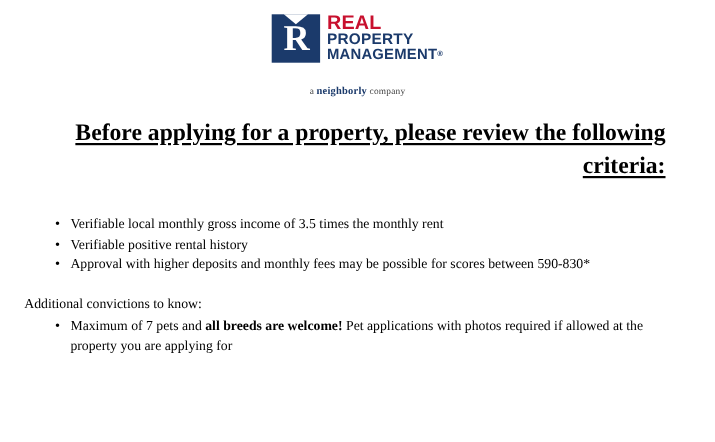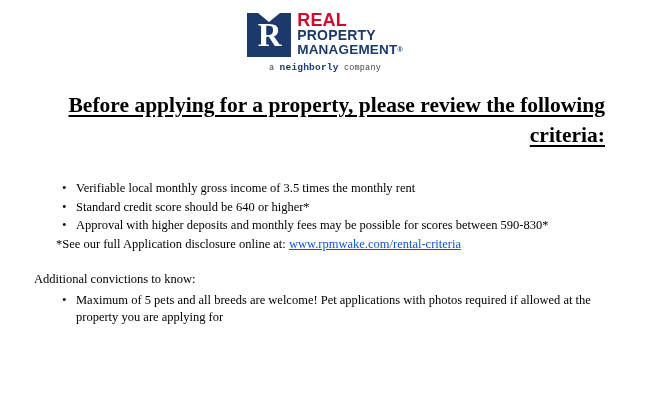--- a/index.html
+++ b/index.html
@@ -97,24 +97,24 @@
   }
   .logo-sub {
     font-family: "Liberation Sans", sans-serif;
     font-weight: bold;
     color: #1b3a6b;
     font-size: 13px;
     letter-spacing: 0.8px;
     margin-top: 3px;
   }
   .logo-tag {
-    font-family: Liberation Mono, monospace;
+    font-family: Liberation Serif, serif;
     font-size: 8.5px;
     color: #444444;
-    margin-top: 5px;
+    margin-top: 20px;
     letter-spacing: 0.2px;
   }
   .logo-tag b {
     color: #1b3a6b;
     font-size: 9.5px;
   }
 
   
   .doc-title {
     margin: 17px auto 0 auto;
@@ -123,21 +123,21 @@
     font-family: "Liberation Serif", serif;
     font-weight: bold;
     font-size: 21.5px;
     line-height: 30px;
     text-decoration: underline;
     text-underline-offset: 3px;
   }
 
   
   .body-wrap {
-    padding: 0 30px 0 34px;
+    padding: 0 30px 0 22px;
     font-size: 12.5px;
     line-height: 17.5px;
   }
   ul.crit {
     margin: 30px 0 0 0;
     padding-left: 28px;
     list-style: none;
   }
   ul.crit li {
     position: relative;
@@ -173,21 +173,21 @@
     padding-left: 14px;
     margin-bottom: 4px;
   }
   ul.addl-list li::before {
     content: "\2022";
     position: absolute;
     left: 0;
     top: -1px;
     font-size: 13px;
   }
-  b.strong { font-weight: normal; }
+  b.strong { font-weight: bold; }
 </style>
 </head>
 <body>
 
 <div class="page">
 
   <div class="logo-block">
     <div class="logo-main">
       <div class="logo-mark">
         <div class="roofcut"></div>
@@ -201,30 +201,26 @@
     </div>
     <div class="logo-tag"><span>a </span><b>neighborly</b><span> company</span></div>
   </div>
 
   <div class="doc-title">Before applying for a property, please review the following criteria:</div>
 
   <div class="body-wrap">
 
     <ul class="crit">
       <li>Verifiable local monthly gross income of 3.5 times the monthly rent</li>
-      <li>Standard credit score should be 640 or higher*</li>
+      <li>Verifiable positive rental history</li>
       <li>Approval with higher deposits and monthly fees may be possible for scores between 590-830*</li>
     </ul>
 
-    <div class="note">
-      <span>*See our full Application disclosure online at:</span>
-      <a href="#">www.rpmwake.com/rental-criteria</a>
-    </div>
 
     <div class="addl">Additional convictions to know:</div>
 
     <ul class="addl-list">
-      <li><span>Maximum of 5 pets and </span><b class="strong">all breeds are welcome!</b><span>  Pet applications with photos required if allowed at the property you are applying for</span></li>
+      <li><span>Maximum of 7 pets and </span><b class="strong">all breeds are welcome!</b><span>  Pet applications with photos required if allowed at the property you are applying for</span></li>
 
     </ul>
 
   </div>
 </div>
 
 </body></html>

